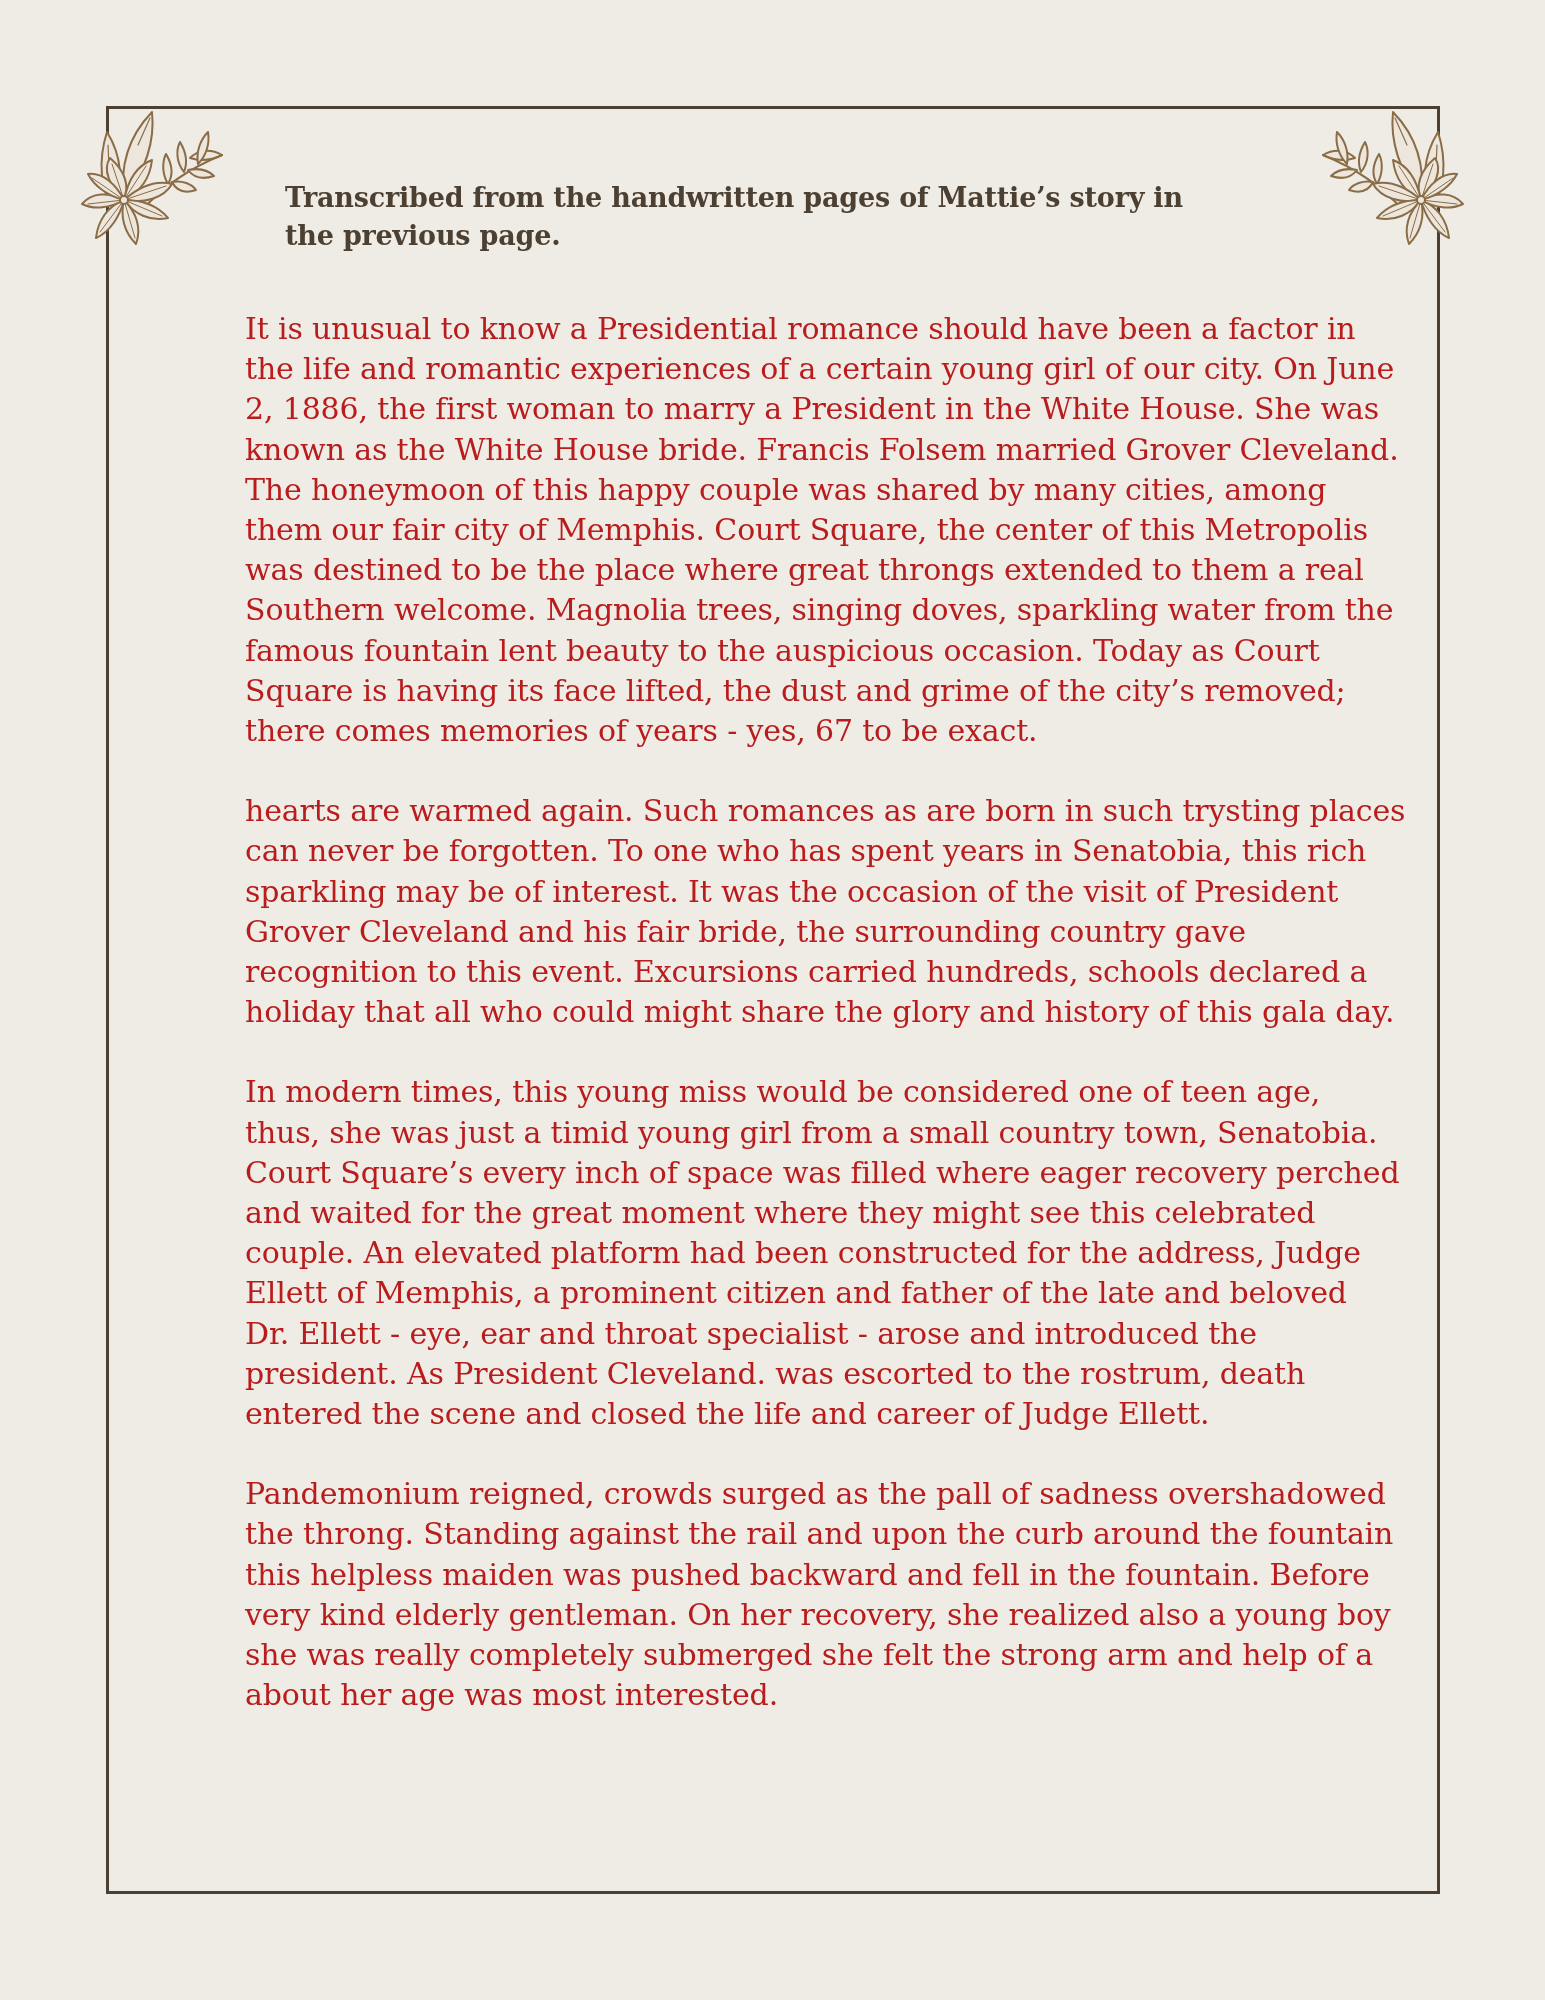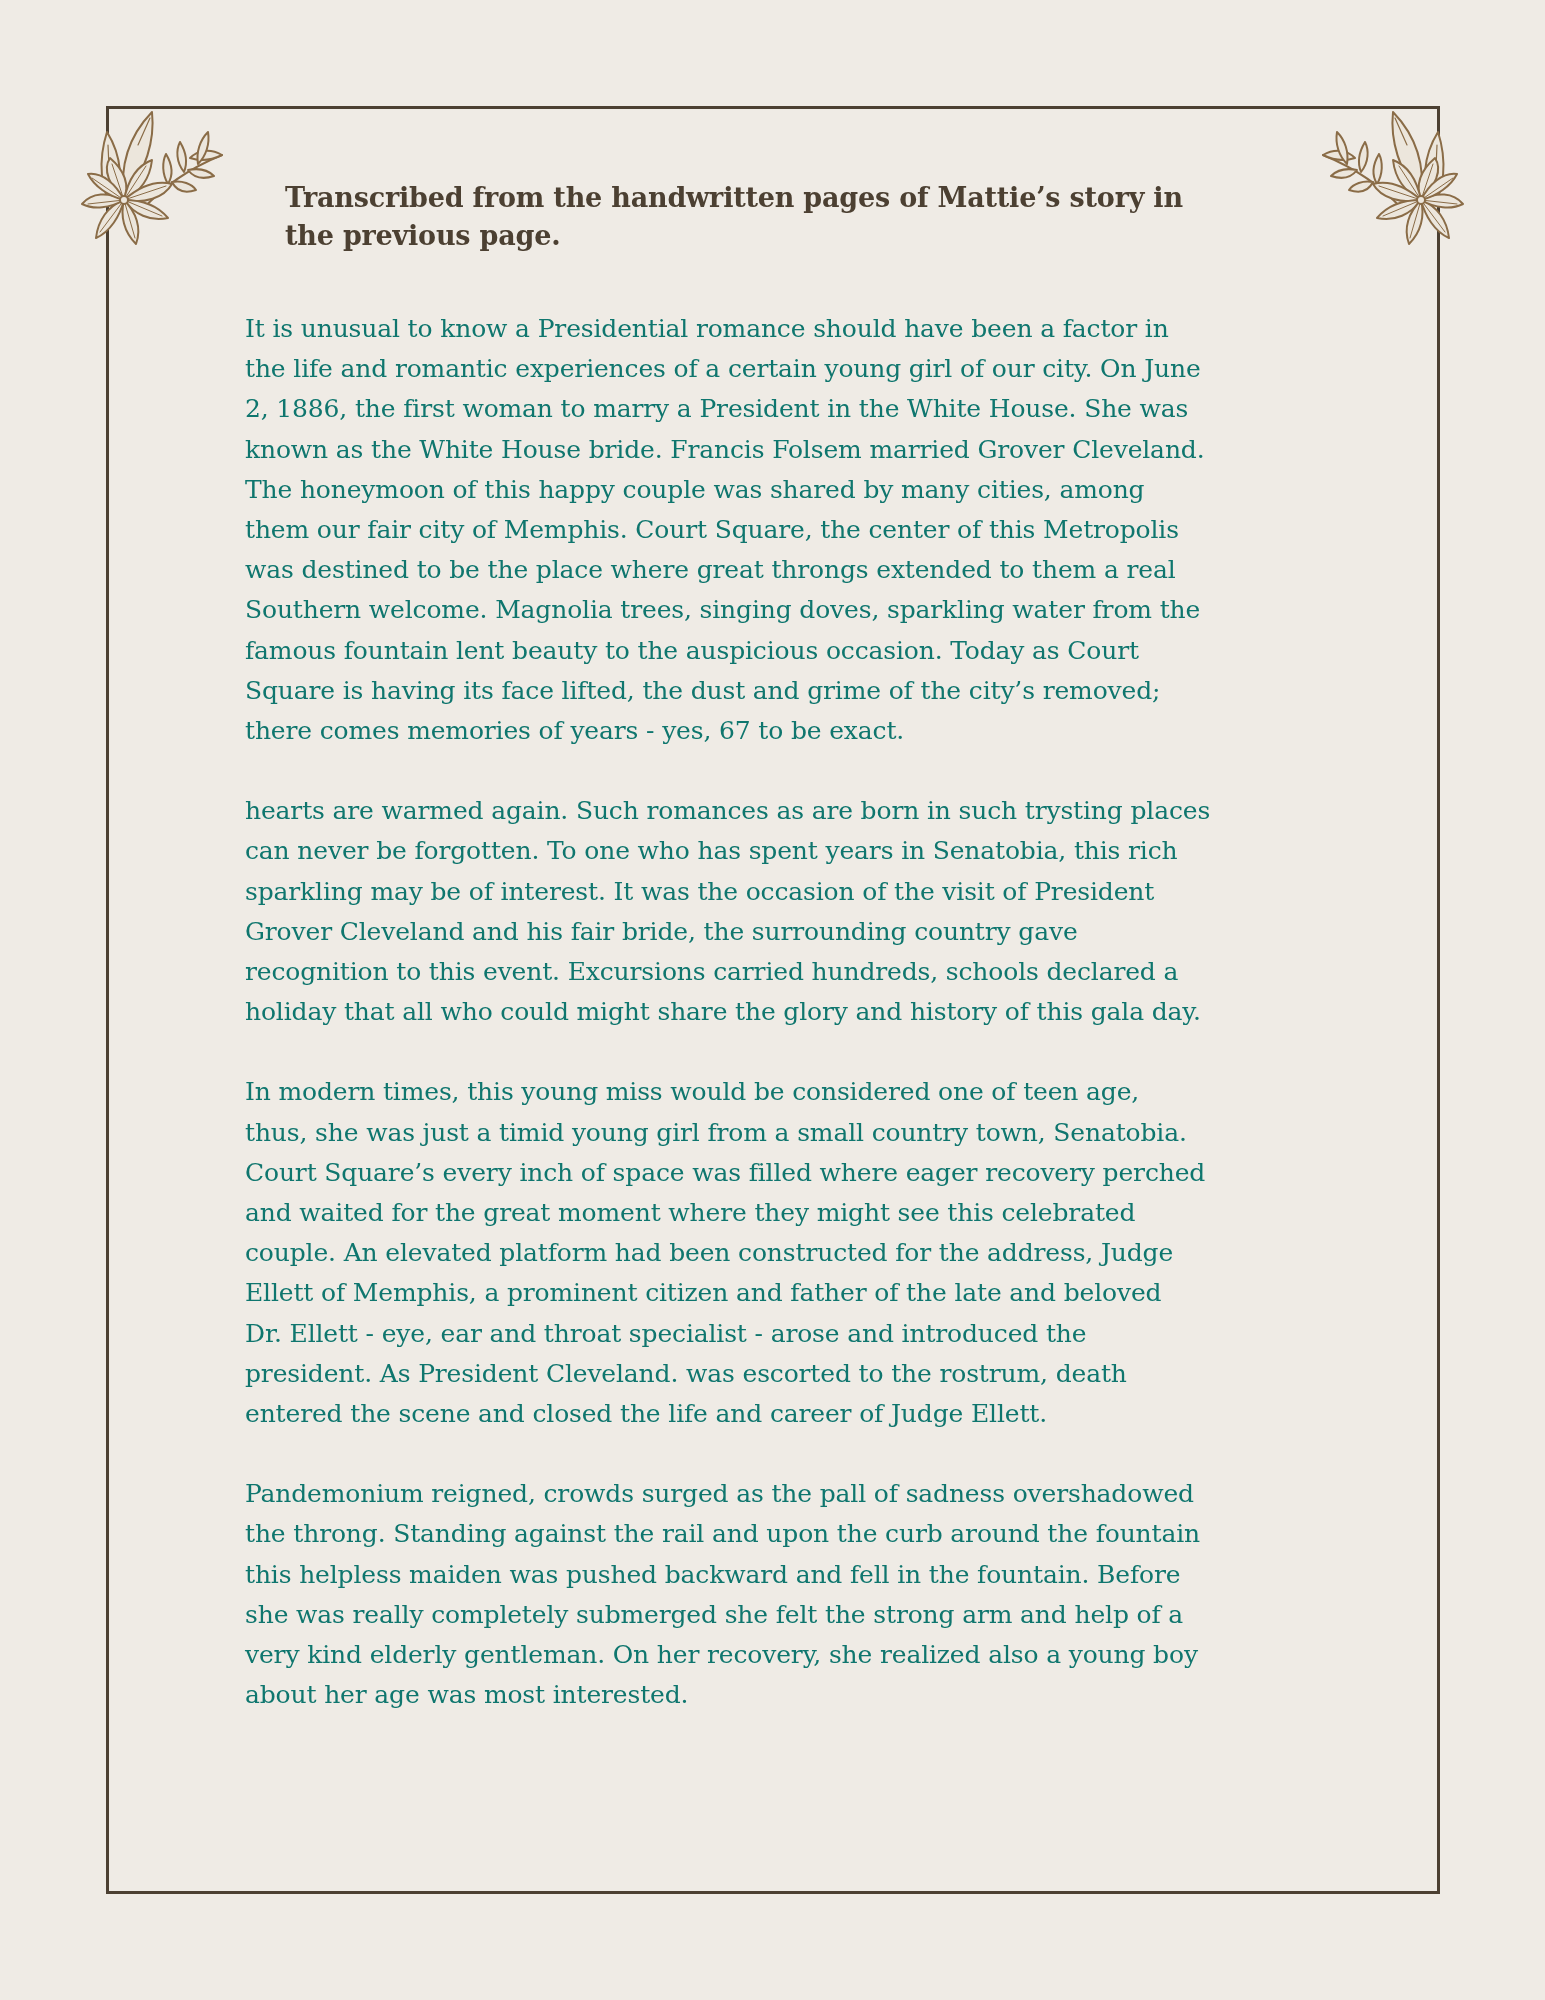--- a/index.html
+++ b/index.html
@@ -45,23 +45,23 @@
     letter-spacing: -0.2px;
   }
   .body-text {
     position: absolute;
     left: 245px;
     top: 309px;
     width: 1080px;
   }
   .body-text p {
     margin: 0 0 40px 0;
-    font-size: 25px;
+    font-size: 30px;
     line-height: 40.2px;
-    color: #0f766e;
+    color: #b91c1c;
     letter-spacing: -0.15px;
   }
   .line { display: block; white-space: nowrap; }
 </style>
 </head>
 <body>
 
 <div class="frame"></div>
 
 <svg class="corner tl" viewBox="0 0 150 160" xmlns="http://www.w3.org/2000/svg">
@@ -174,17 +174,17 @@
     <span class="line">couple. An elevated platform had been constructed for the address, Judge</span>
     <span class="line">Ellett of Memphis, a prominent citizen and father of the late and beloved</span>
     <span class="line">Dr. Ellett - eye, ear and throat specialist - arose and introduced the</span>
     <span class="line">president. As President Cleveland. was escorted to the rostrum, death</span>
     <span class="line">entered the scene and closed the life and career of Judge Ellett.</span>
   </p>
   <p>
     <span class="line">Pandemonium reigned, crowds surged as the pall of sadness overshadowed</span>
     <span class="line">the throng. Standing against the rail and upon the curb around the fountain</span>
     <span class="line">this helpless maiden was pushed backward and fell in the fountain. Before</span>
+    <span class="line">very kind elderly gentleman. On her recovery, she realized also a young boy</span>
     <span class="line">she was really completely submerged she felt the strong arm and help of a</span>
-    <span class="line">very kind elderly gentleman. On her recovery, she realized also a young boy</span>
     <span class="line">about her age was most interested.</span>
   </p>
 </div>
 
 </body></html>

